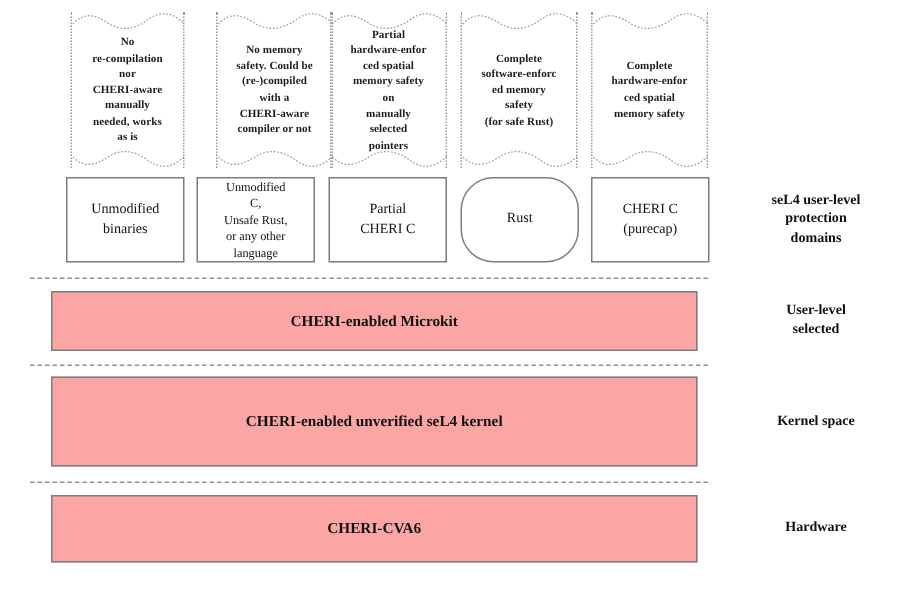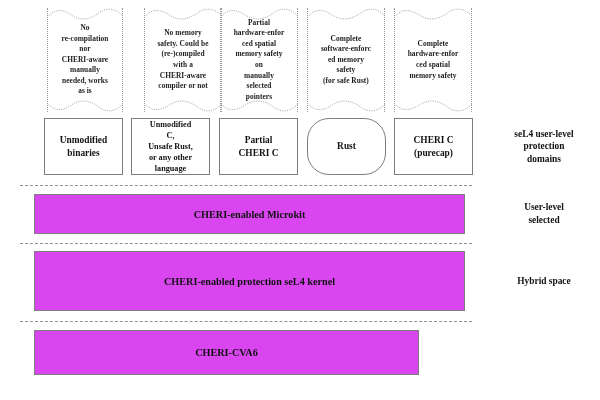--- a/index.html
+++ b/index.html
@@ -60,35 +60,35 @@
     background: #ffffff;
     display: flex;
     align-items: center;
     justify-content: center;
     text-align: center;
     padding: 2px;
   }
   .domain-box .box-text {
     font-size: 9.4px;
     line-height: 12.4px;
-    font-weight: bold;
+    font-weight: normal;
     color: #111111;
     white-space: pre-line;
   }
   .domain-box.small-text .box-text {
     font-size: 8.2px;
     line-height: 11.2px;
   }
 
   
   .layer-band {
     position: absolute;
     box-sizing: border-box;
     border: 1px solid #7d7d7d;
-    background: #d946ef;
+    background: #fca5a5;
     display: flex;
     align-items: center;
     justify-content: center;
   }
   .layer-band .band-text {
     font-size: 10.2px;
     font-weight: bold;
     color: #111111;
   }
 
@@ -237,27 +237,30 @@
   </div>
 
   <div class="side-label" style="left:492px; top:194px; width:104px; height:40px;">
     <span class="side-text">User-level
 selected</span>
   </div>
 
   <div class="separator" style="left:20px; top:243px; width:452px;"></div>
 
   <div class="layer-band" style="left:34px; top:251px; width:431px; height:60px;">
-    <span class="band-text">CHERI-enabled protection seL4 kernel</span>
+    <span class="band-text">CHERI-enabled unverified seL4 kernel</span>
   </div>
 
   <div class="side-label" style="left:492px; top:251px; width:104px; height:60px;">
-    <span class="side-text">Hybrid space</span>
+    <span class="side-text">Kernel space</span>
   </div>
 
   <div class="separator" style="left:20px; top:321px; width:452px;"></div>
 
-  <div class="layer-band" style="left:34px; top:330px; width:385px; height:45px;">
+  <div class="layer-band" style="left:34px; top:330px; width:431px; height:45px;">
     <span class="band-text">CHERI-CVA6</span>
   </div>
 
+  <div class="side-label" style="left:492px; top:330px; width:104px; height:45px;">
+    <span class="side-text">Hardware</span>
+  </div>
 
 </div>
 
 </body></html>

